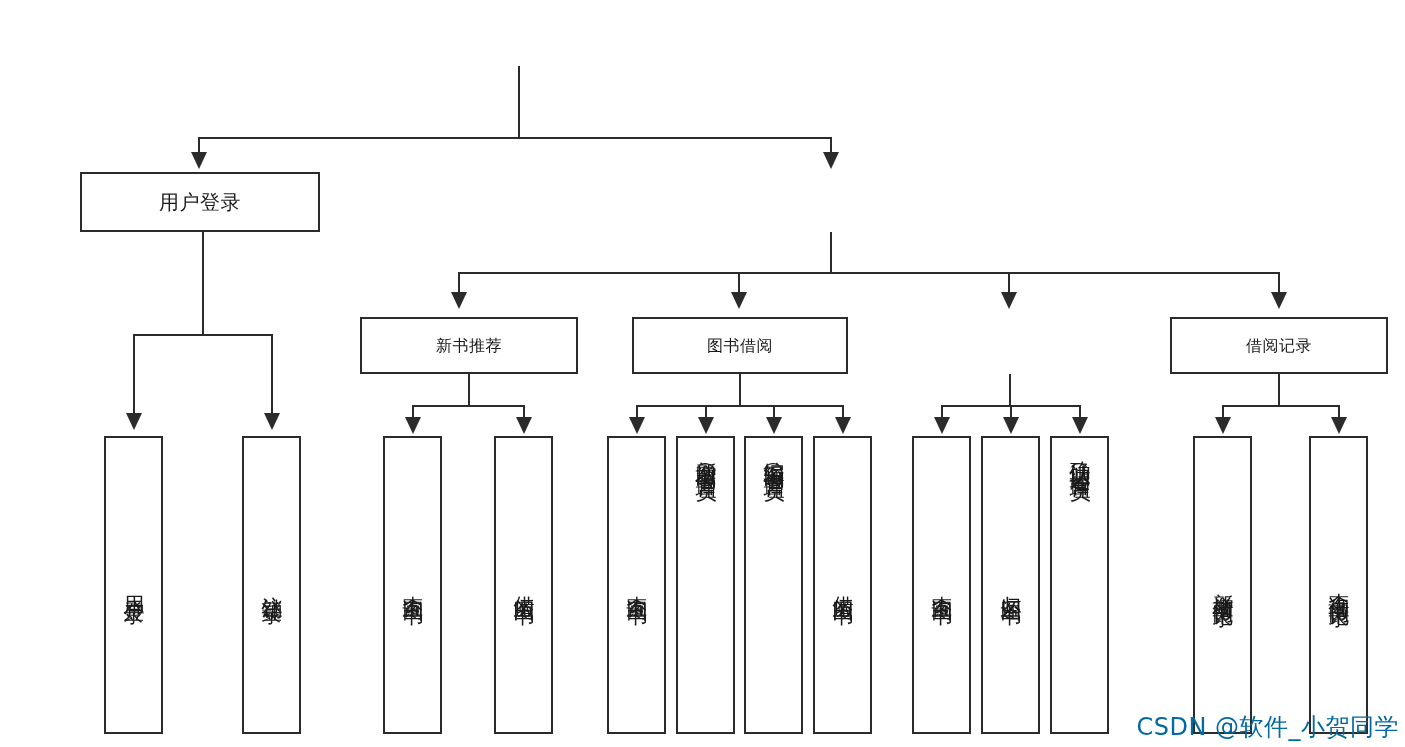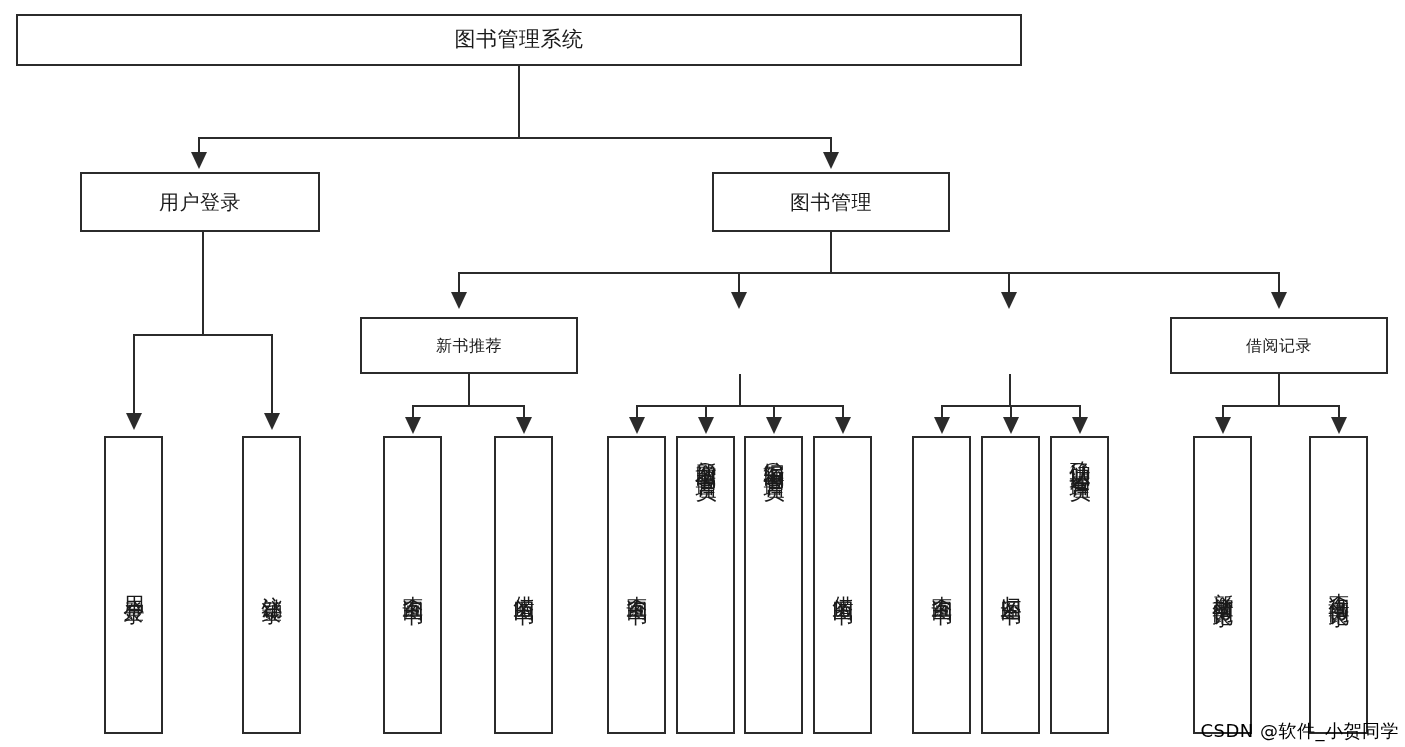--- a/index.html
+++ b/index.html
@@ -73,53 +73,47 @@
     width:0;height:0;
     border-left:8px solid transparent;
     border-right:8px solid transparent;
     border-top:17px solid #2b2b2b;
   }
   
   #watermark{
     position:absolute;
     right:6px;
     bottom:4px;
-    font-size:18px;
-    color:#000000;
+    font-size:24px;
+    color:#0369a1;
     letter-spacing:0.5px;
     white-space:nowrap;
     user-select:none;
   }
 </style>
 </head>
 <body>
 
 <div id="canvas">
 
-  <div class="node tier-root" style="left:16px; top:14px; width:1006px; height:52px;">
-    <span class="label">图书管理系统</span>
-  </div>
 
   <div class="vline" style="left:518px; top:66px; height:72px;"></div>
 
   <div class="hline" style="left:198px; top:137px; width:634px;"></div>
 
   <div class="vline" style="left:198px; top:137px; height:18px;"></div>
   <div class="arrow" style="left:191px; top:152px;"></div>
 
   <div class="vline" style="left:830px; top:137px; height:18px;"></div>
   <div class="arrow" style="left:823px; top:152px;"></div>
 
   <div class="node tier-2" style="left:80px; top:172px; width:240px; height:60px;">
     <span class="label">用户登录</span>
   </div>
 
-  <div class="node tier-2" style="left:712px; top:172px; width:238px; height:60px;">
-    <span class="label">图书管理</span>
-  </div>
 
   <div class="vline" style="left:202px; top:232px; height:103px;"></div>
   <div class="hline" style="left:133px; top:334px; width:140px;"></div>
   <div class="vline" style="left:133px; top:334px; height:82px;"></div>
   <div class="arrow" style="left:126px; top:413px;"></div>
   <div class="vline" style="left:271px; top:334px; height:82px;"></div>
   <div class="arrow" style="left:264px; top:413px;"></div>
 
   <div class="vline" style="left:830px; top:232px; height:42px;"></div>
   <div class="hline" style="left:458px; top:272px; width:822px;"></div>
@@ -131,20 +125,23 @@
   <div class="arrow" style="left:731px; top:292px;"></div>
 
   <div class="vline" style="left:1008px; top:272px; height:22px;"></div>
   <div class="arrow" style="left:1001px; top:292px;"></div>
 
   <div class="vline" style="left:1278px; top:272px; height:22px;"></div>
   <div class="arrow" style="left:1271px; top:292px;"></div>
 
   <div class="node tier-3" style="left:360px; top:317px; width:218px; height:57px;">
     <span class="label">新书推荐</span>
+  </div>
+  <div class="node tier-3" style="left:632px; top:317px; width:216px; height:57px;">
+    <span class="label">图书借阅</span>
   </div>
   <div class="node tier-3" style="left:1170px; top:317px; width:218px; height:57px;">
     <span class="label">借阅记录</span>
   </div>
 
   <div class="vline" style="left:468px; top:374px; height:32px;"></div>
   <div class="hline" style="left:412px; top:405px; width:113px;"></div>
   <div class="vline" style="left:412px; top:405px; height:14px;"></div>
   <div class="arrow" style="left:405px; top:417px;"></div>
   <div class="vline" style="left:523px; top:405px; height:14px;"></div>

